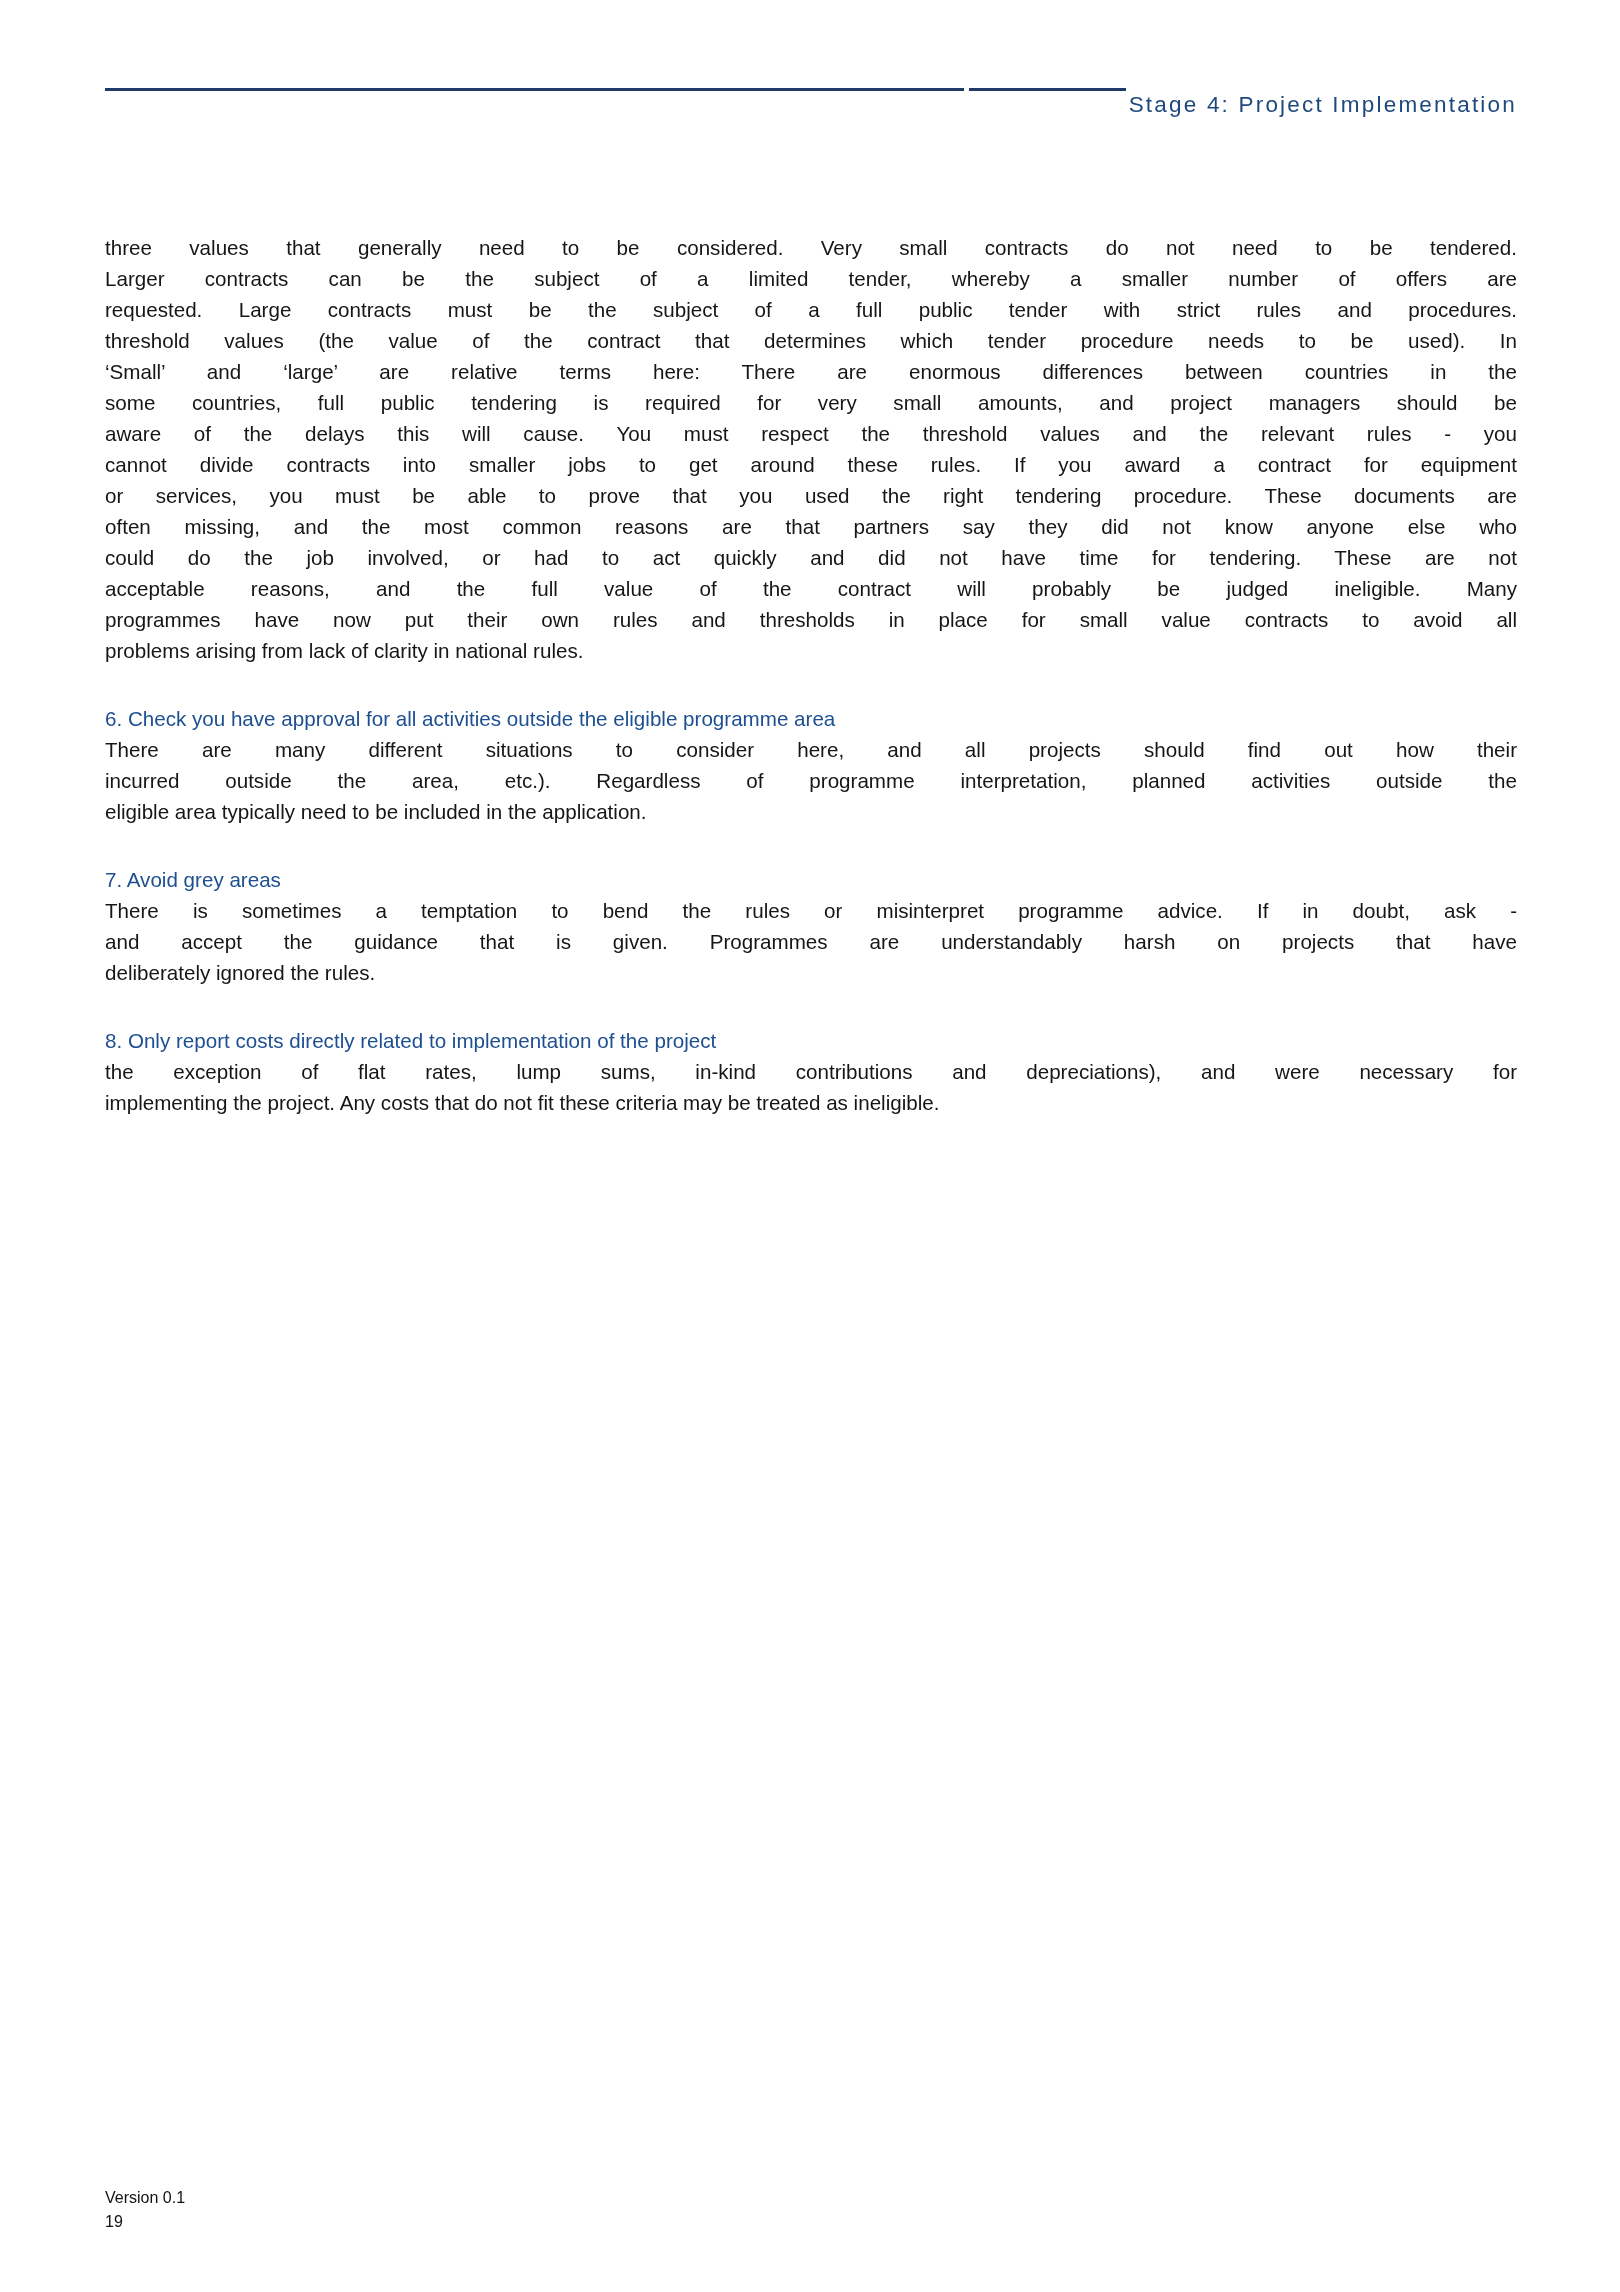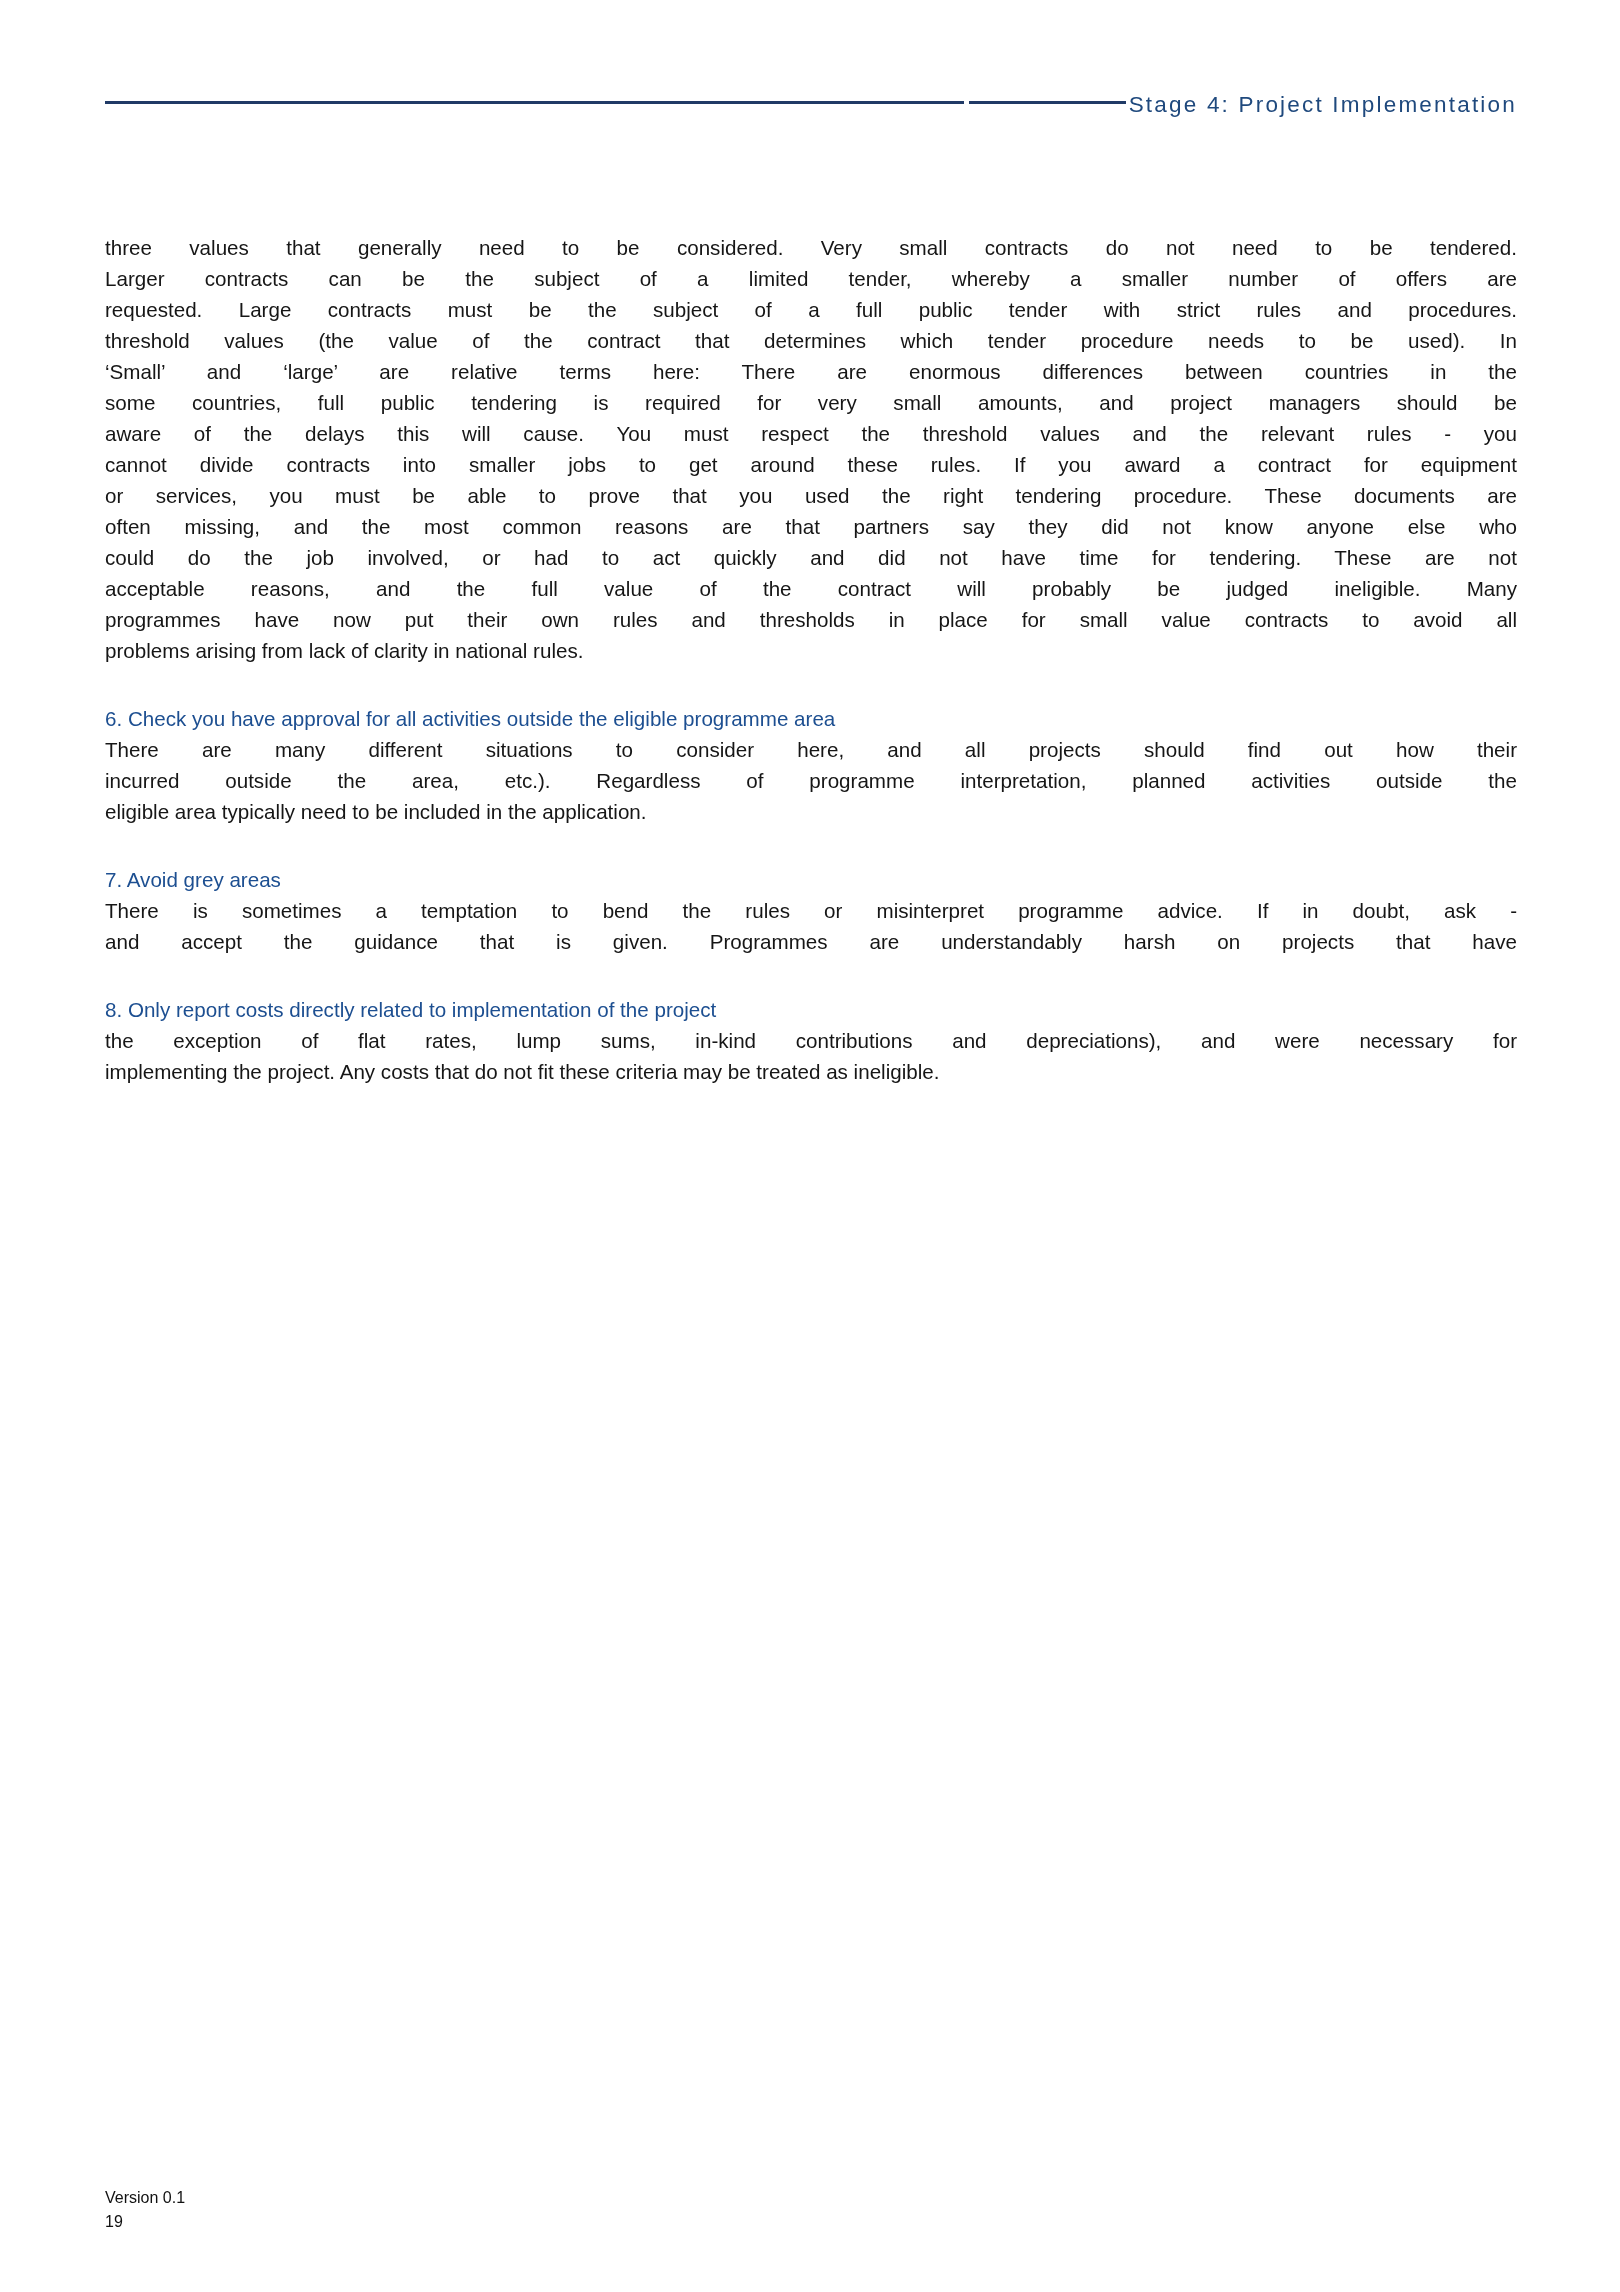--- a/index.html
+++ b/index.html
@@ -17,21 +17,21 @@
     overflow: hidden;
   }
 
   
   .header {
     position: absolute;
     top: 88px;
     left: 105px;
     right: 103px;
     display: flex;
-    align-items: center;
+    align-items: flex-start;
   }
   .hline {
     border-bottom: 3.9px solid #203a66;
     margin-bottom: 3.9px;
   }
   .hline-long { flex: 1 1 auto; }
   .hline-short { width: 157px; margin-left: 4.9px; }
   .header-title {
     margin-left: 2.9px;
     font-size: 22.5px;
@@ -114,20 +114,21 @@
     <div class="para">
         <div class="tline">There are many different situations to consider here, and all projects should find out how their</div>
         <div class="tline">incurred outside the area, etc.). Regardless of programme interpretation, planned activities outside the</div>
         <div class="tline tline-last">eligible area typically need to be included in the application.</div>
       </div>
 
     <div class="heading">7. Avoid grey areas</div>
     <div class="para">
         <div class="tline">There is sometimes a temptation to bend the rules or misinterpret programme advice. If in doubt, ask -</div>
         <div class="tline">and accept the guidance that is given. Programmes are understandably harsh on projects that have</div>
+        <div class="tline tline-last">deliberately ignored the rules.</div>
       </div>
 
     <div class="heading">8. Only report costs directly related to implementation of the project</div>
     <div class="para">
         <div class="tline">the exception of flat rates, lump sums, in-kind contributions and depreciations), and were necessary for</div>
         <div class="tline tline-last">implementing the project. Any costs that do not fit these criteria may be treated as ineligible.</div>
       </div>
 
   </div>
 

